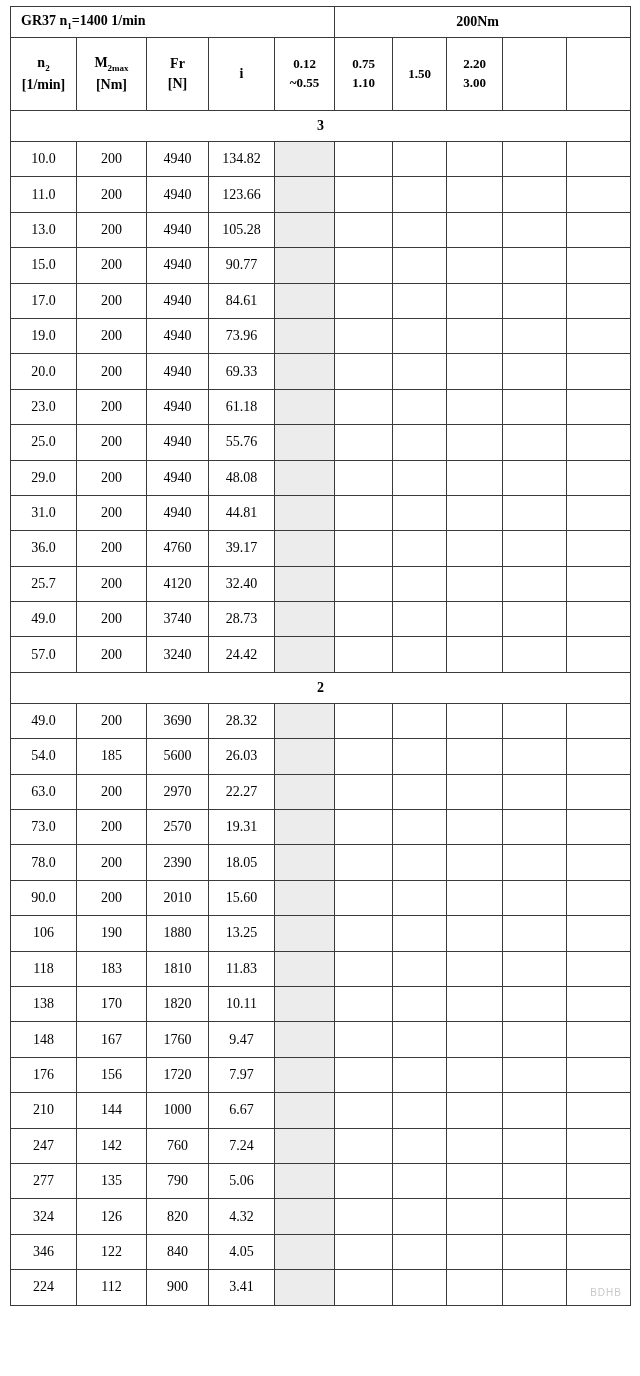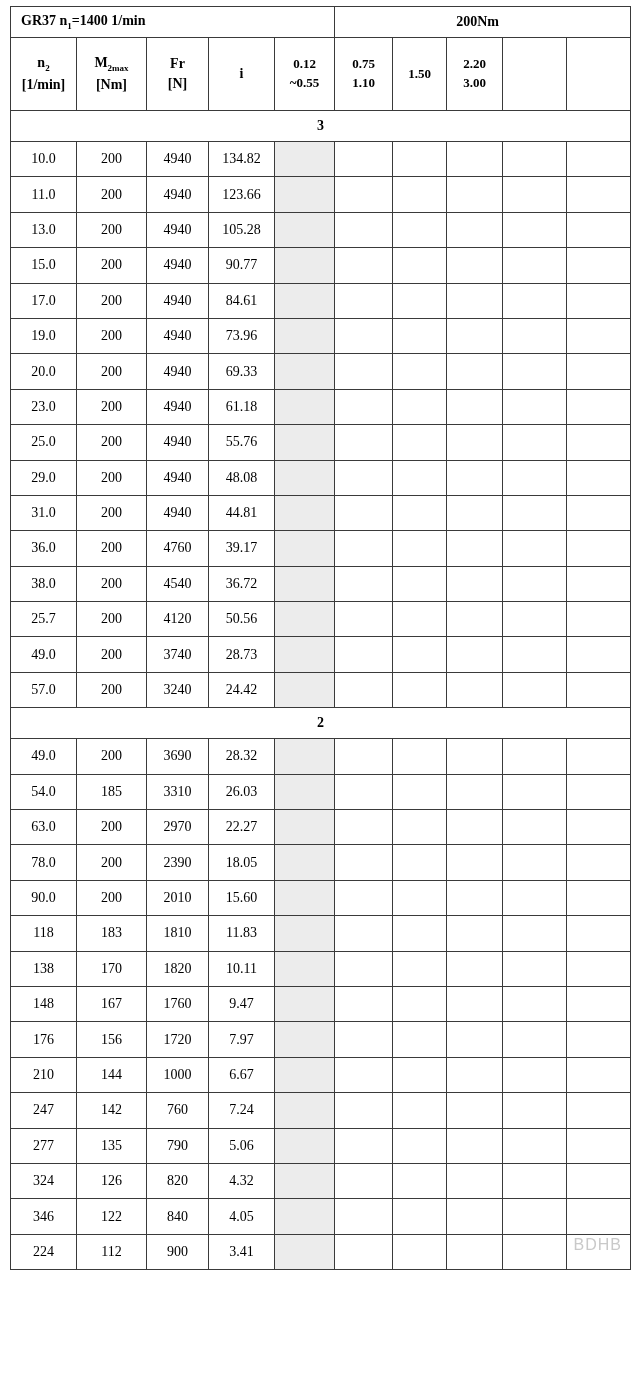--- a/index.html
+++ b/index.html
@@ -78,22 +78,22 @@
   }
   .shade {
     background: #ececec;
   }
   .blank {
     background: #ffffff;
   }
   .wm {
     position: absolute;
     right: 8px;
-    bottom: 16px;
-    font-size: 16px;
+    bottom: 8px;
+    font-size: 10px;
     color: #c9c9c9;
     letter-spacing: 1px;
     font-family: "Liberation Sans", sans-serif;
     text-align: center;
   }
 </style>
 </head>
 <body>
 
 <div class="sheet">
@@ -291,36 +291,24 @@
           <td>4760</td>
           <td>39.17</td>
           <td class="shade"></td>
           <td class="blank"></td>
           <td class="blank"></td>
           <td class="blank"></td>
           <td class="blank"></td>
           <td class="blank"></td>
         </tr>
         <tr class="data-row">
-          <td>38.0</td>
-          <td>200</td>
-          <td>4540</td>
-          <td>36.72</td>
-          <td class="shade"></td>
-          <td class="blank"></td>
-          <td class="blank"></td>
-          <td class="blank"></td>
-          <td class="blank"></td>
-          <td class="blank"></td>
-        </tr>
-        <tr class="data-row">
           <td>25.7</td>
           <td>200</td>
           <td>4120</td>
-          <td>50.56</td>
+          <td>32.40</td>
           <td class="shade"></td>
           <td class="blank"></td>
           <td class="blank"></td>
           <td class="blank"></td>
           <td class="blank"></td>
           <td class="blank"></td>
         </tr>
         <tr class="data-row">
           <td>49.0</td>
           <td>200</td>
@@ -356,21 +344,21 @@
           <td class="shade"></td>
           <td class="blank"></td>
           <td class="blank"></td>
           <td class="blank"></td>
           <td class="blank"></td>
           <td class="blank"></td>
         </tr>
         <tr class="data-row">
           <td>54.0</td>
           <td>185</td>
-          <td>3310</td>
+          <td>5600</td>
           <td>26.03</td>
           <td class="shade"></td>
           <td class="blank"></td>
           <td class="blank"></td>
           <td class="blank"></td>
           <td class="blank"></td>
           <td class="blank"></td>
         </tr>
         <tr class="data-row">
           <td>63.0</td>
@@ -378,36 +366,60 @@
           <td>2970</td>
           <td>22.27</td>
           <td class="shade"></td>
           <td class="blank"></td>
           <td class="blank"></td>
           <td class="blank"></td>
           <td class="blank"></td>
           <td class="blank"></td>
         </tr>
         <tr class="data-row">
+          <td>73.0</td>
+          <td>200</td>
+          <td>2570</td>
+          <td>19.31</td>
+          <td class="shade"></td>
+          <td class="blank"></td>
+          <td class="blank"></td>
+          <td class="blank"></td>
+          <td class="blank"></td>
+          <td class="blank"></td>
+        </tr>
+        <tr class="data-row">
           <td>78.0</td>
           <td>200</td>
           <td>2390</td>
           <td>18.05</td>
           <td class="shade"></td>
           <td class="blank"></td>
           <td class="blank"></td>
           <td class="blank"></td>
           <td class="blank"></td>
           <td class="blank"></td>
         </tr>
         <tr class="data-row">
           <td>90.0</td>
           <td>200</td>
           <td>2010</td>
           <td>15.60</td>
+          <td class="shade"></td>
+          <td class="blank"></td>
+          <td class="blank"></td>
+          <td class="blank"></td>
+          <td class="blank"></td>
+          <td class="blank"></td>
+        </tr>
+        <tr class="data-row">
+          <td>106</td>
+          <td>190</td>
+          <td>1880</td>
+          <td>13.25</td>
           <td class="shade"></td>
           <td class="blank"></td>
           <td class="blank"></td>
           <td class="blank"></td>
           <td class="blank"></td>
           <td class="blank"></td>
         </tr>
         <tr class="data-row">
           <td>118</td>
           <td>183</td>

